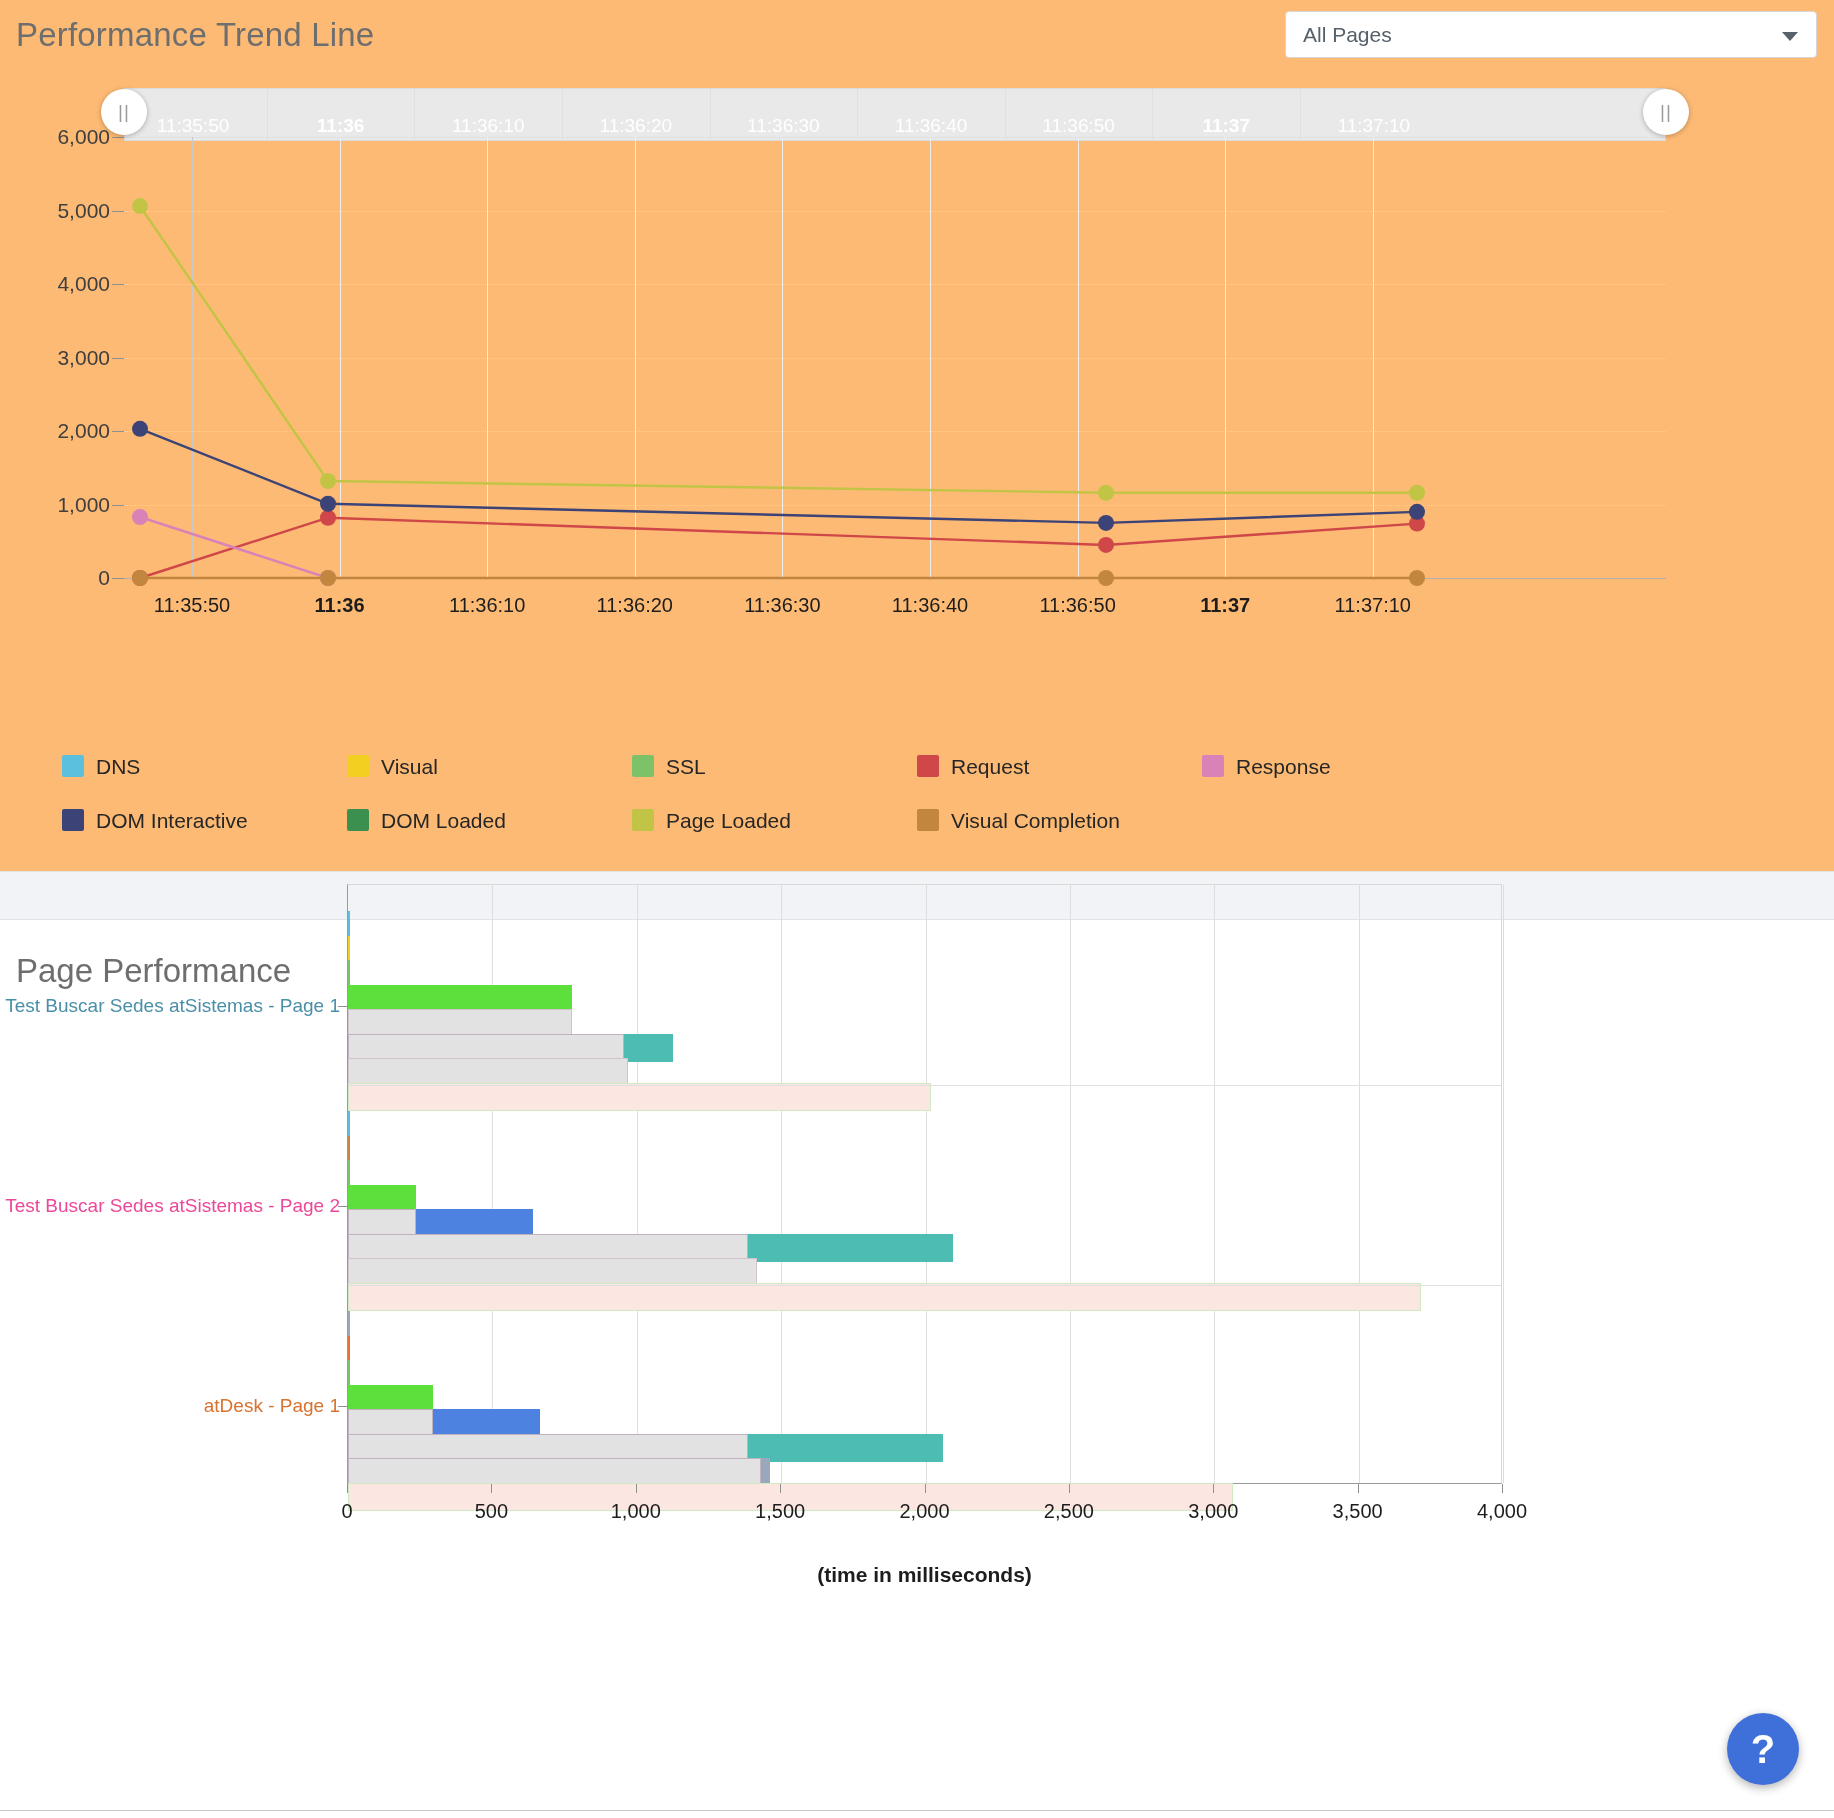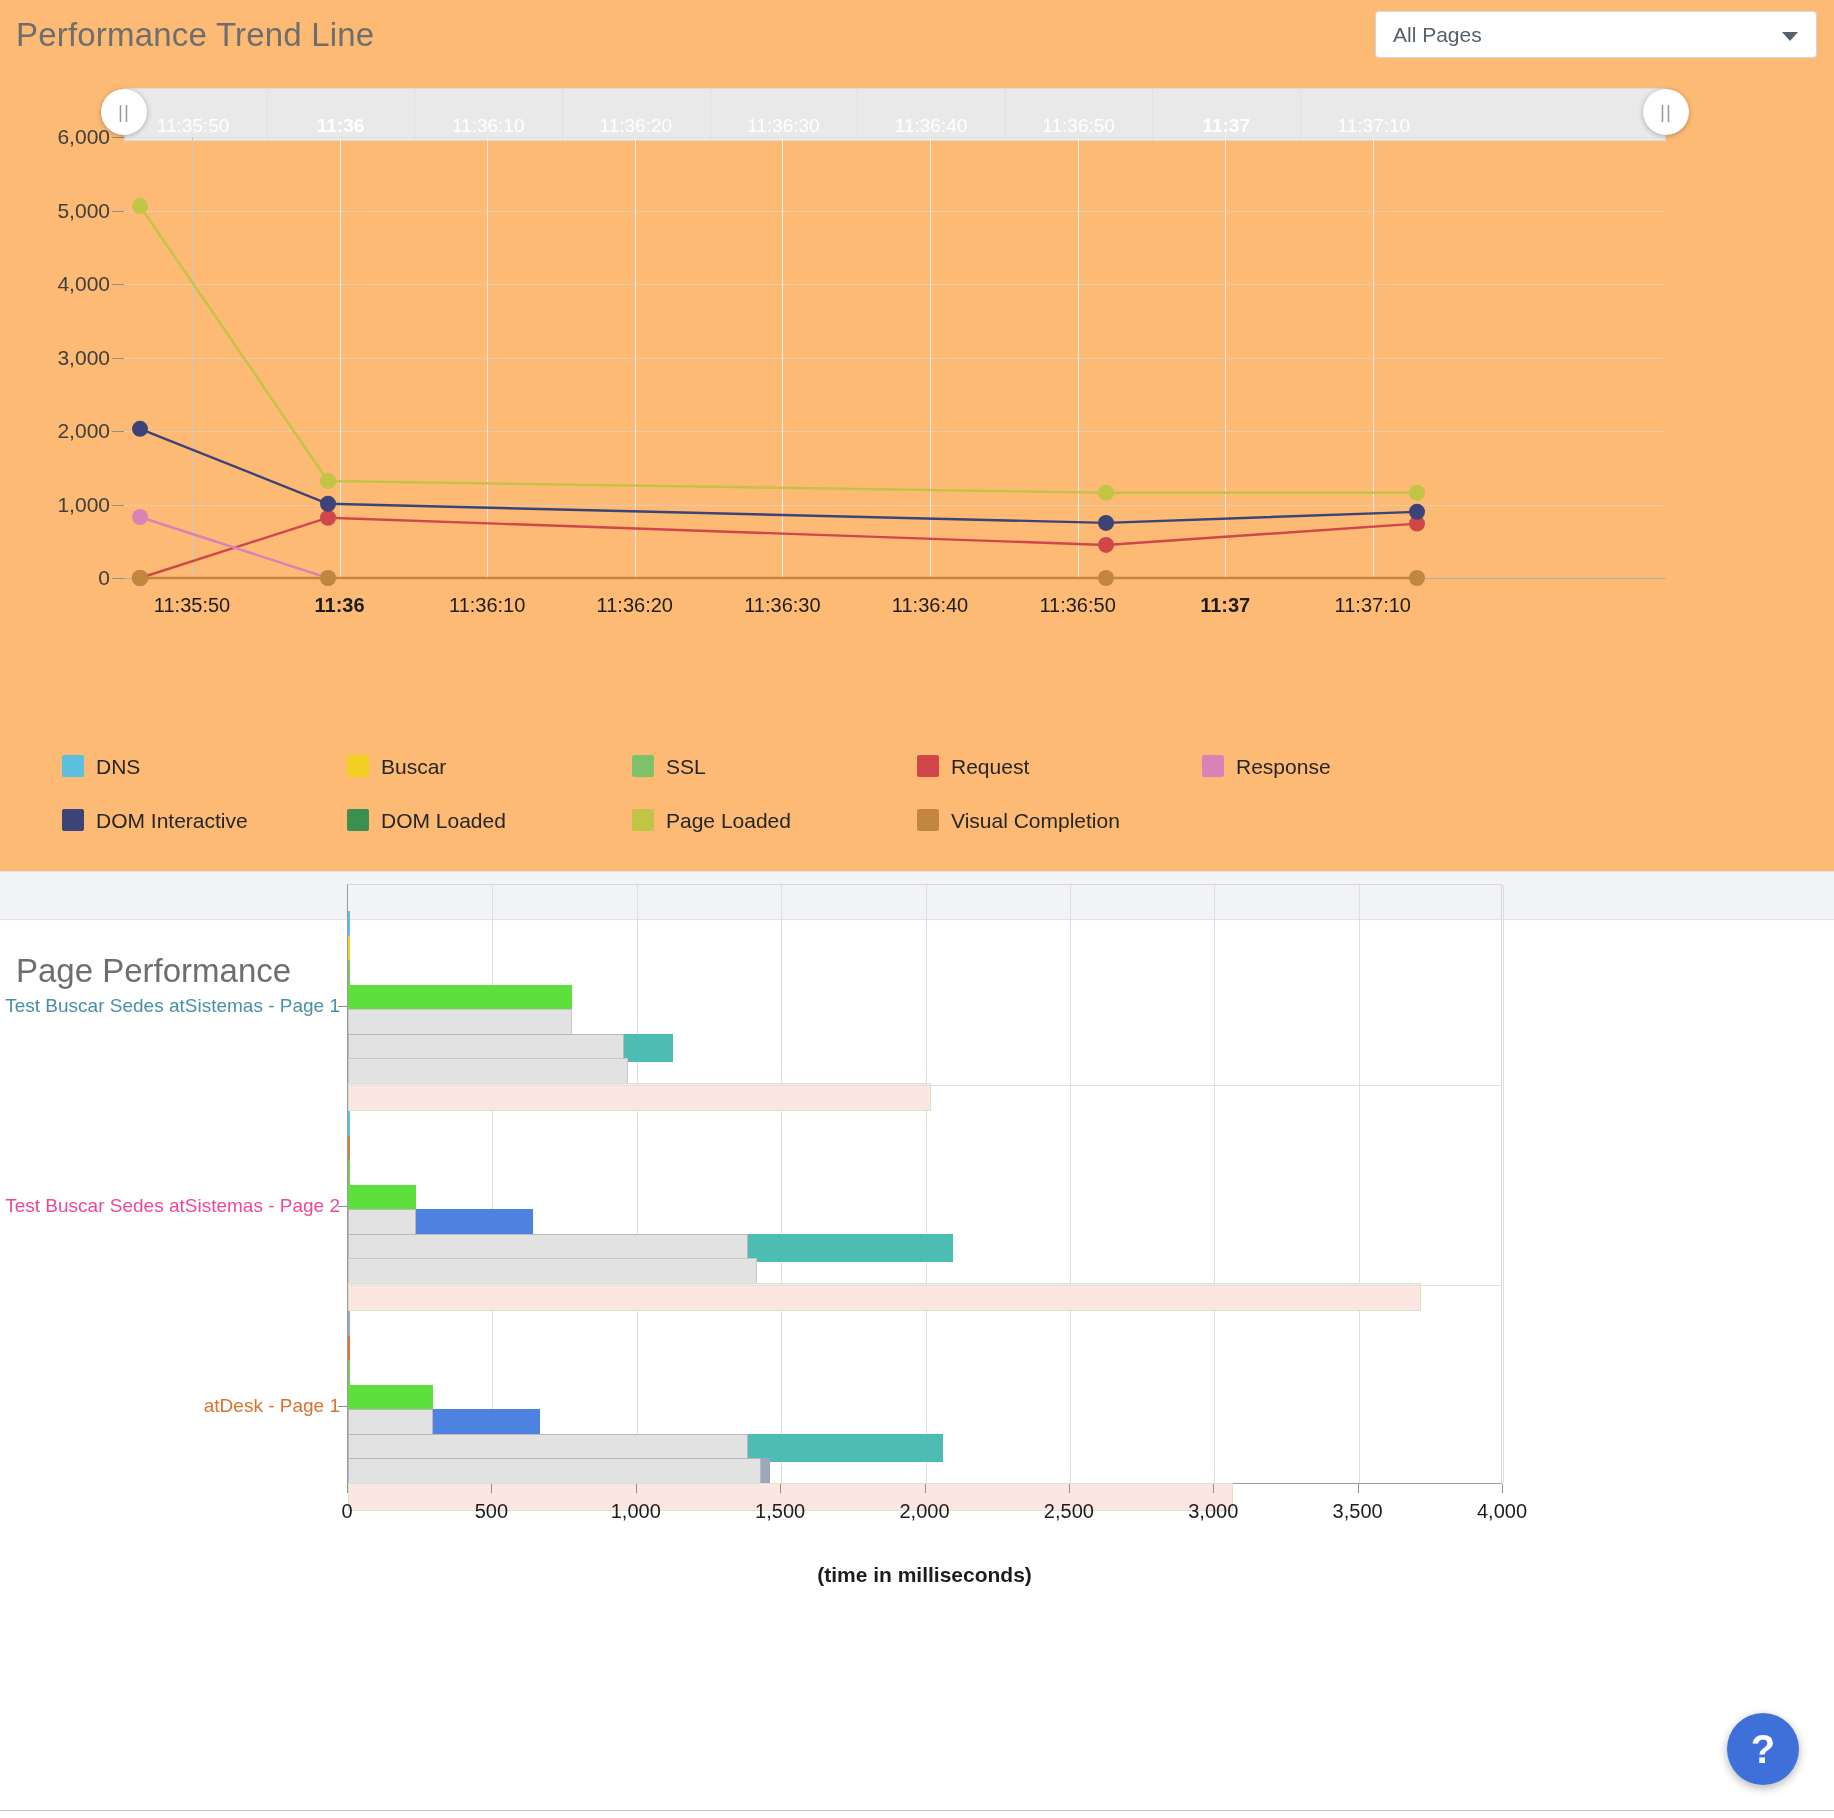--- a/index.html
+++ b/index.html
@@ -17,21 +17,21 @@
   #trend-panel { height: 872px; border-bottom: 1px solid #e3e3e3; }
 
   #trend-title {
     position: absolute; left: 16px; top: 16px;
     font-size: 33px; color: #6e6e6e; font-weight: 400;
     letter-spacing: .2px;
   }
 
   #page-filter {
     position: absolute; right: 17px; top: 11px;
-    width: 442px; height: 47px;
+    width: 532px; height: 47px;
     border: 1px solid #d6d6d6; border-radius: 4px;
     background: #fff; cursor: pointer;
   }
   #page-filter .val {
     position: absolute; left: 17px; top: 11px;
     font-size: 21px; color: #55606b;
   }
   #page-filter .caret {
     position: absolute; right: 18px; top: 20px;
     width: 0; height: 0;
@@ -287,21 +287,21 @@
     </div>
 
   <div id="trend-legend">
       <div class="legend-row" style="position: relative; height: 36px;">
         <div class="legend-item" style="position: absolute; left: 0px; top: 0px;">
           <span class="legend-swatch" style="background: rgb(91, 192, 222);"></span>
           <span class="legend-text">DNS</span>
         </div>
         <div class="legend-item" style="position: absolute; left: 285px; top: 0px;">
           <span class="legend-swatch" style="background: rgb(242, 208, 34);"></span>
-          <span class="legend-text">Buscar</span>
+          <span class="legend-text">Visual</span>
         </div>
         <div class="legend-item" style="position: absolute; left: 570px; top: 0px;">
           <span class="legend-swatch" style="background: rgb(125, 194, 105);"></span>
           <span class="legend-text">SSL</span>
         </div>
         <div class="legend-item" style="position: absolute; left: 855px; top: 0px;">
           <span class="legend-swatch" style="background: rgb(207, 71, 72);"></span>
           <span class="legend-text">Request</span>
         </div>
         <div class="legend-item" style="position: absolute; left: 1140px; top: 0px;">

